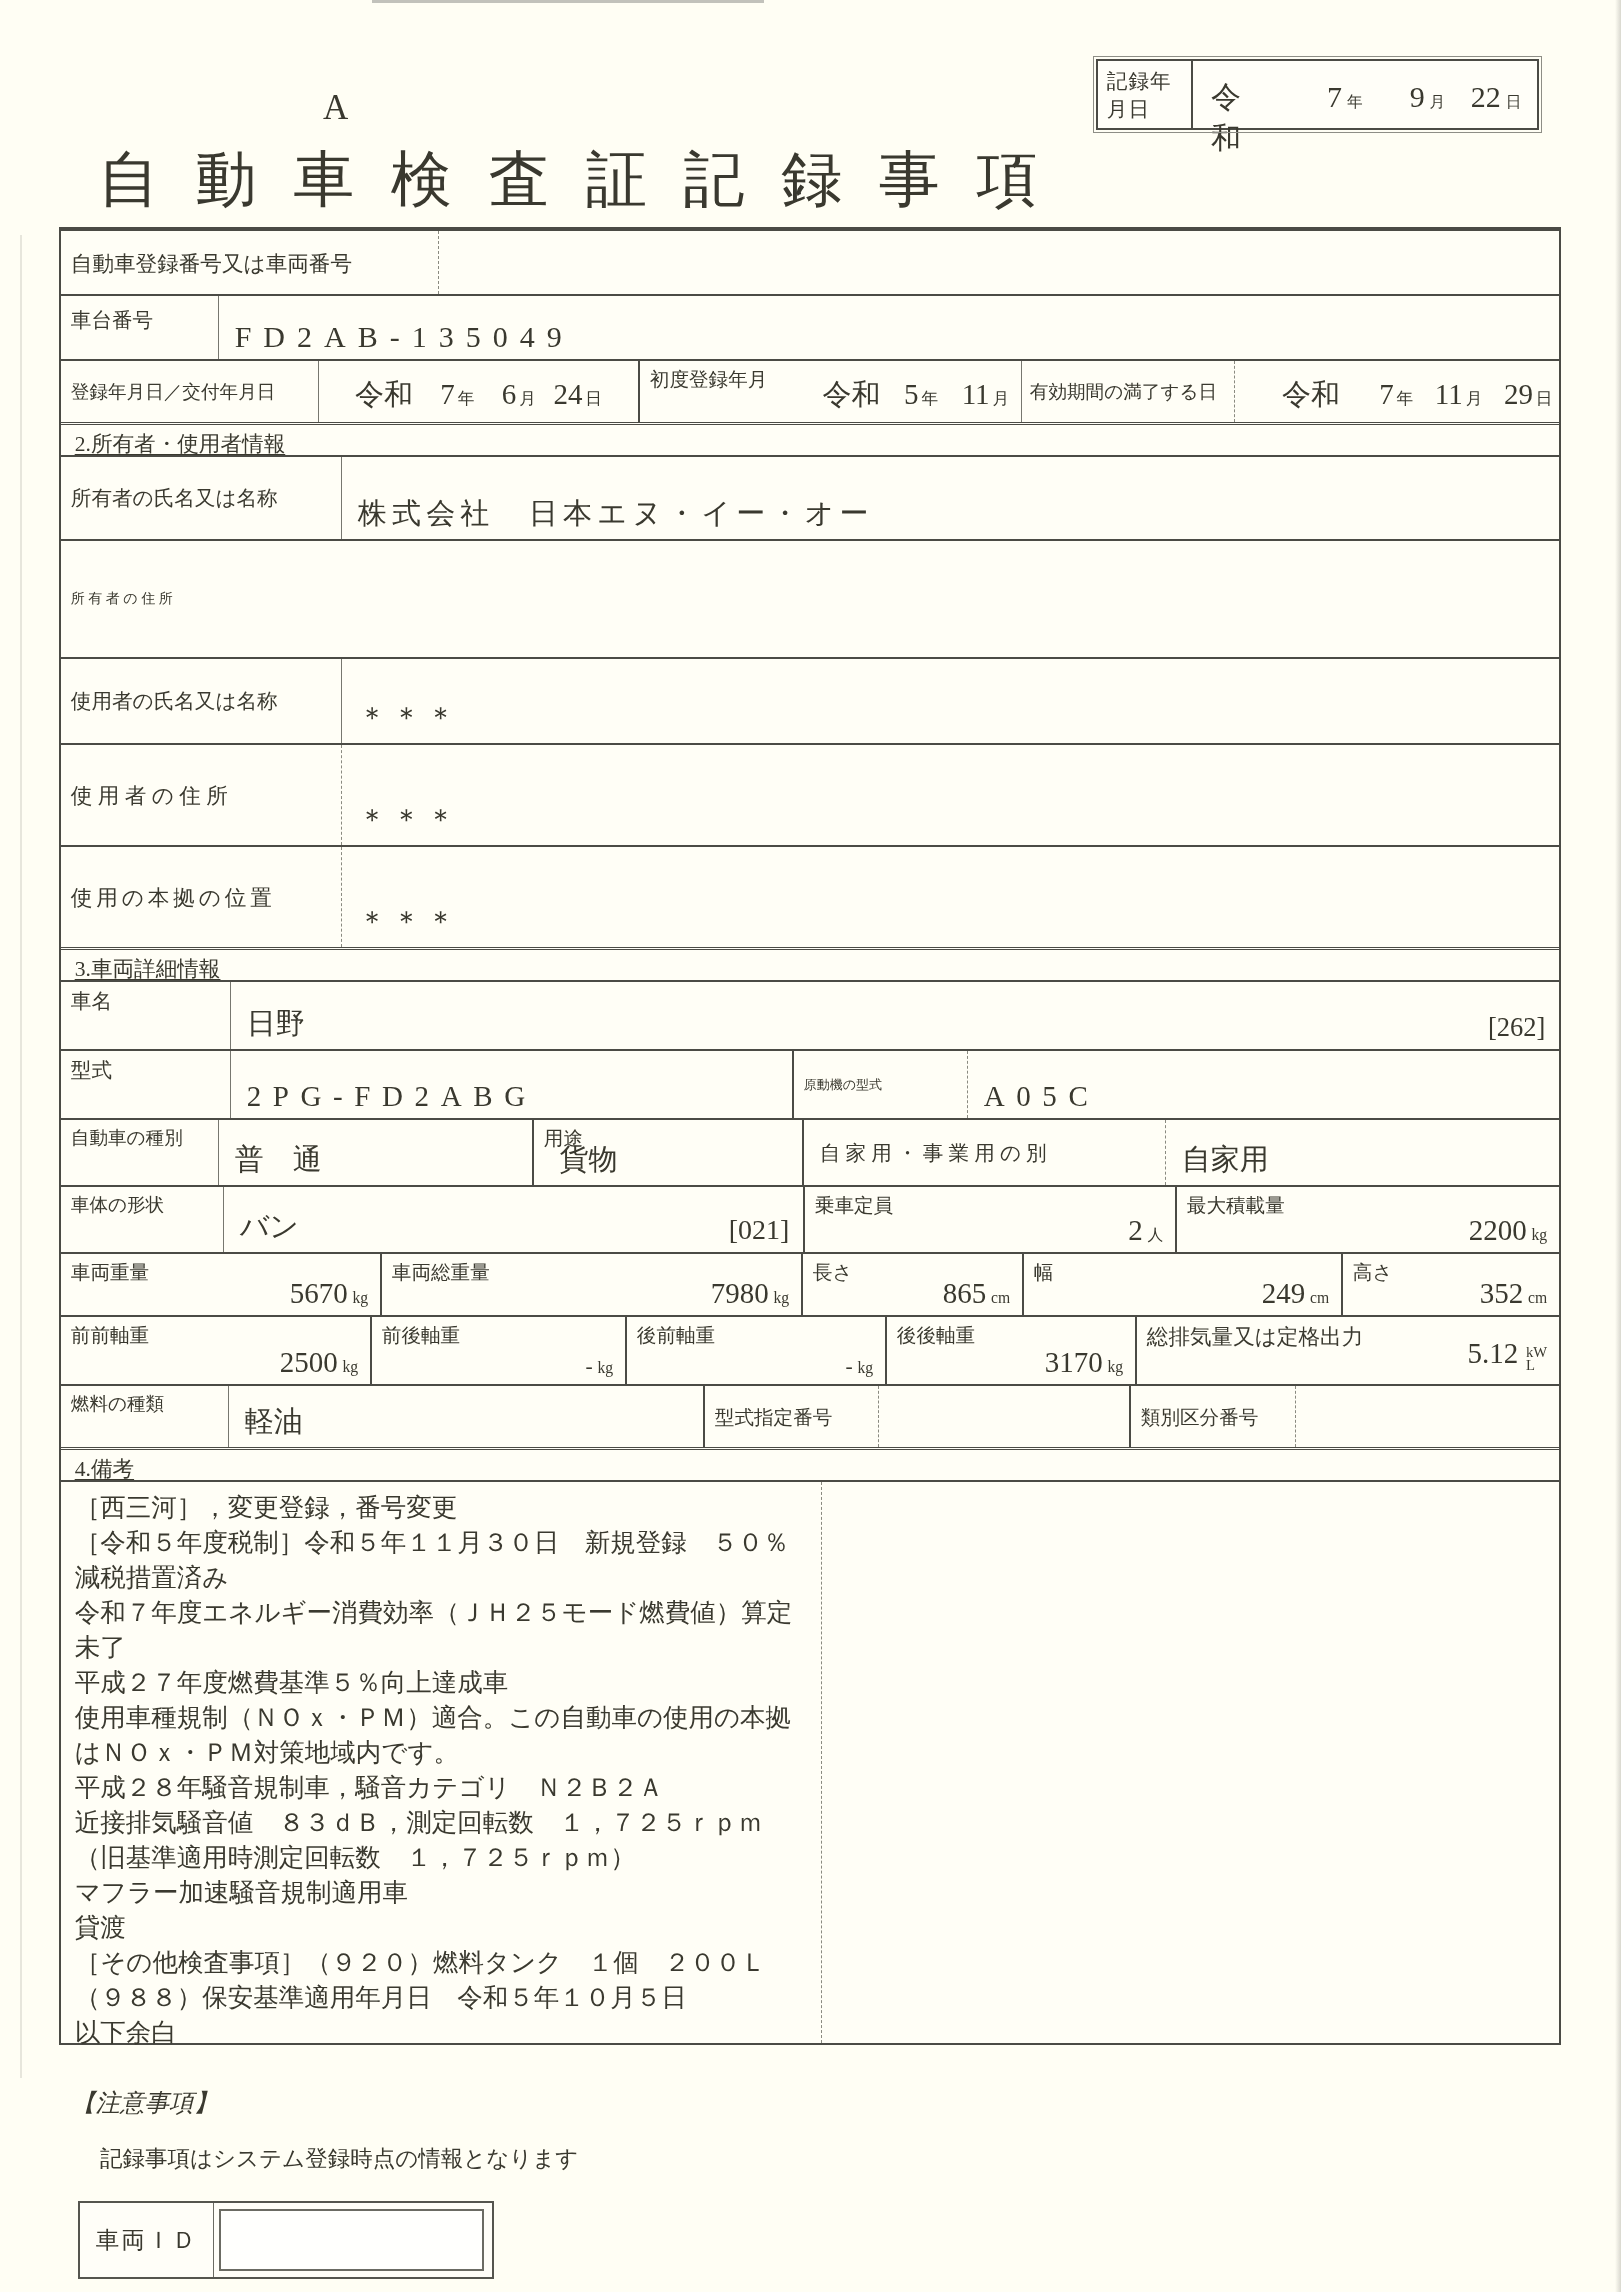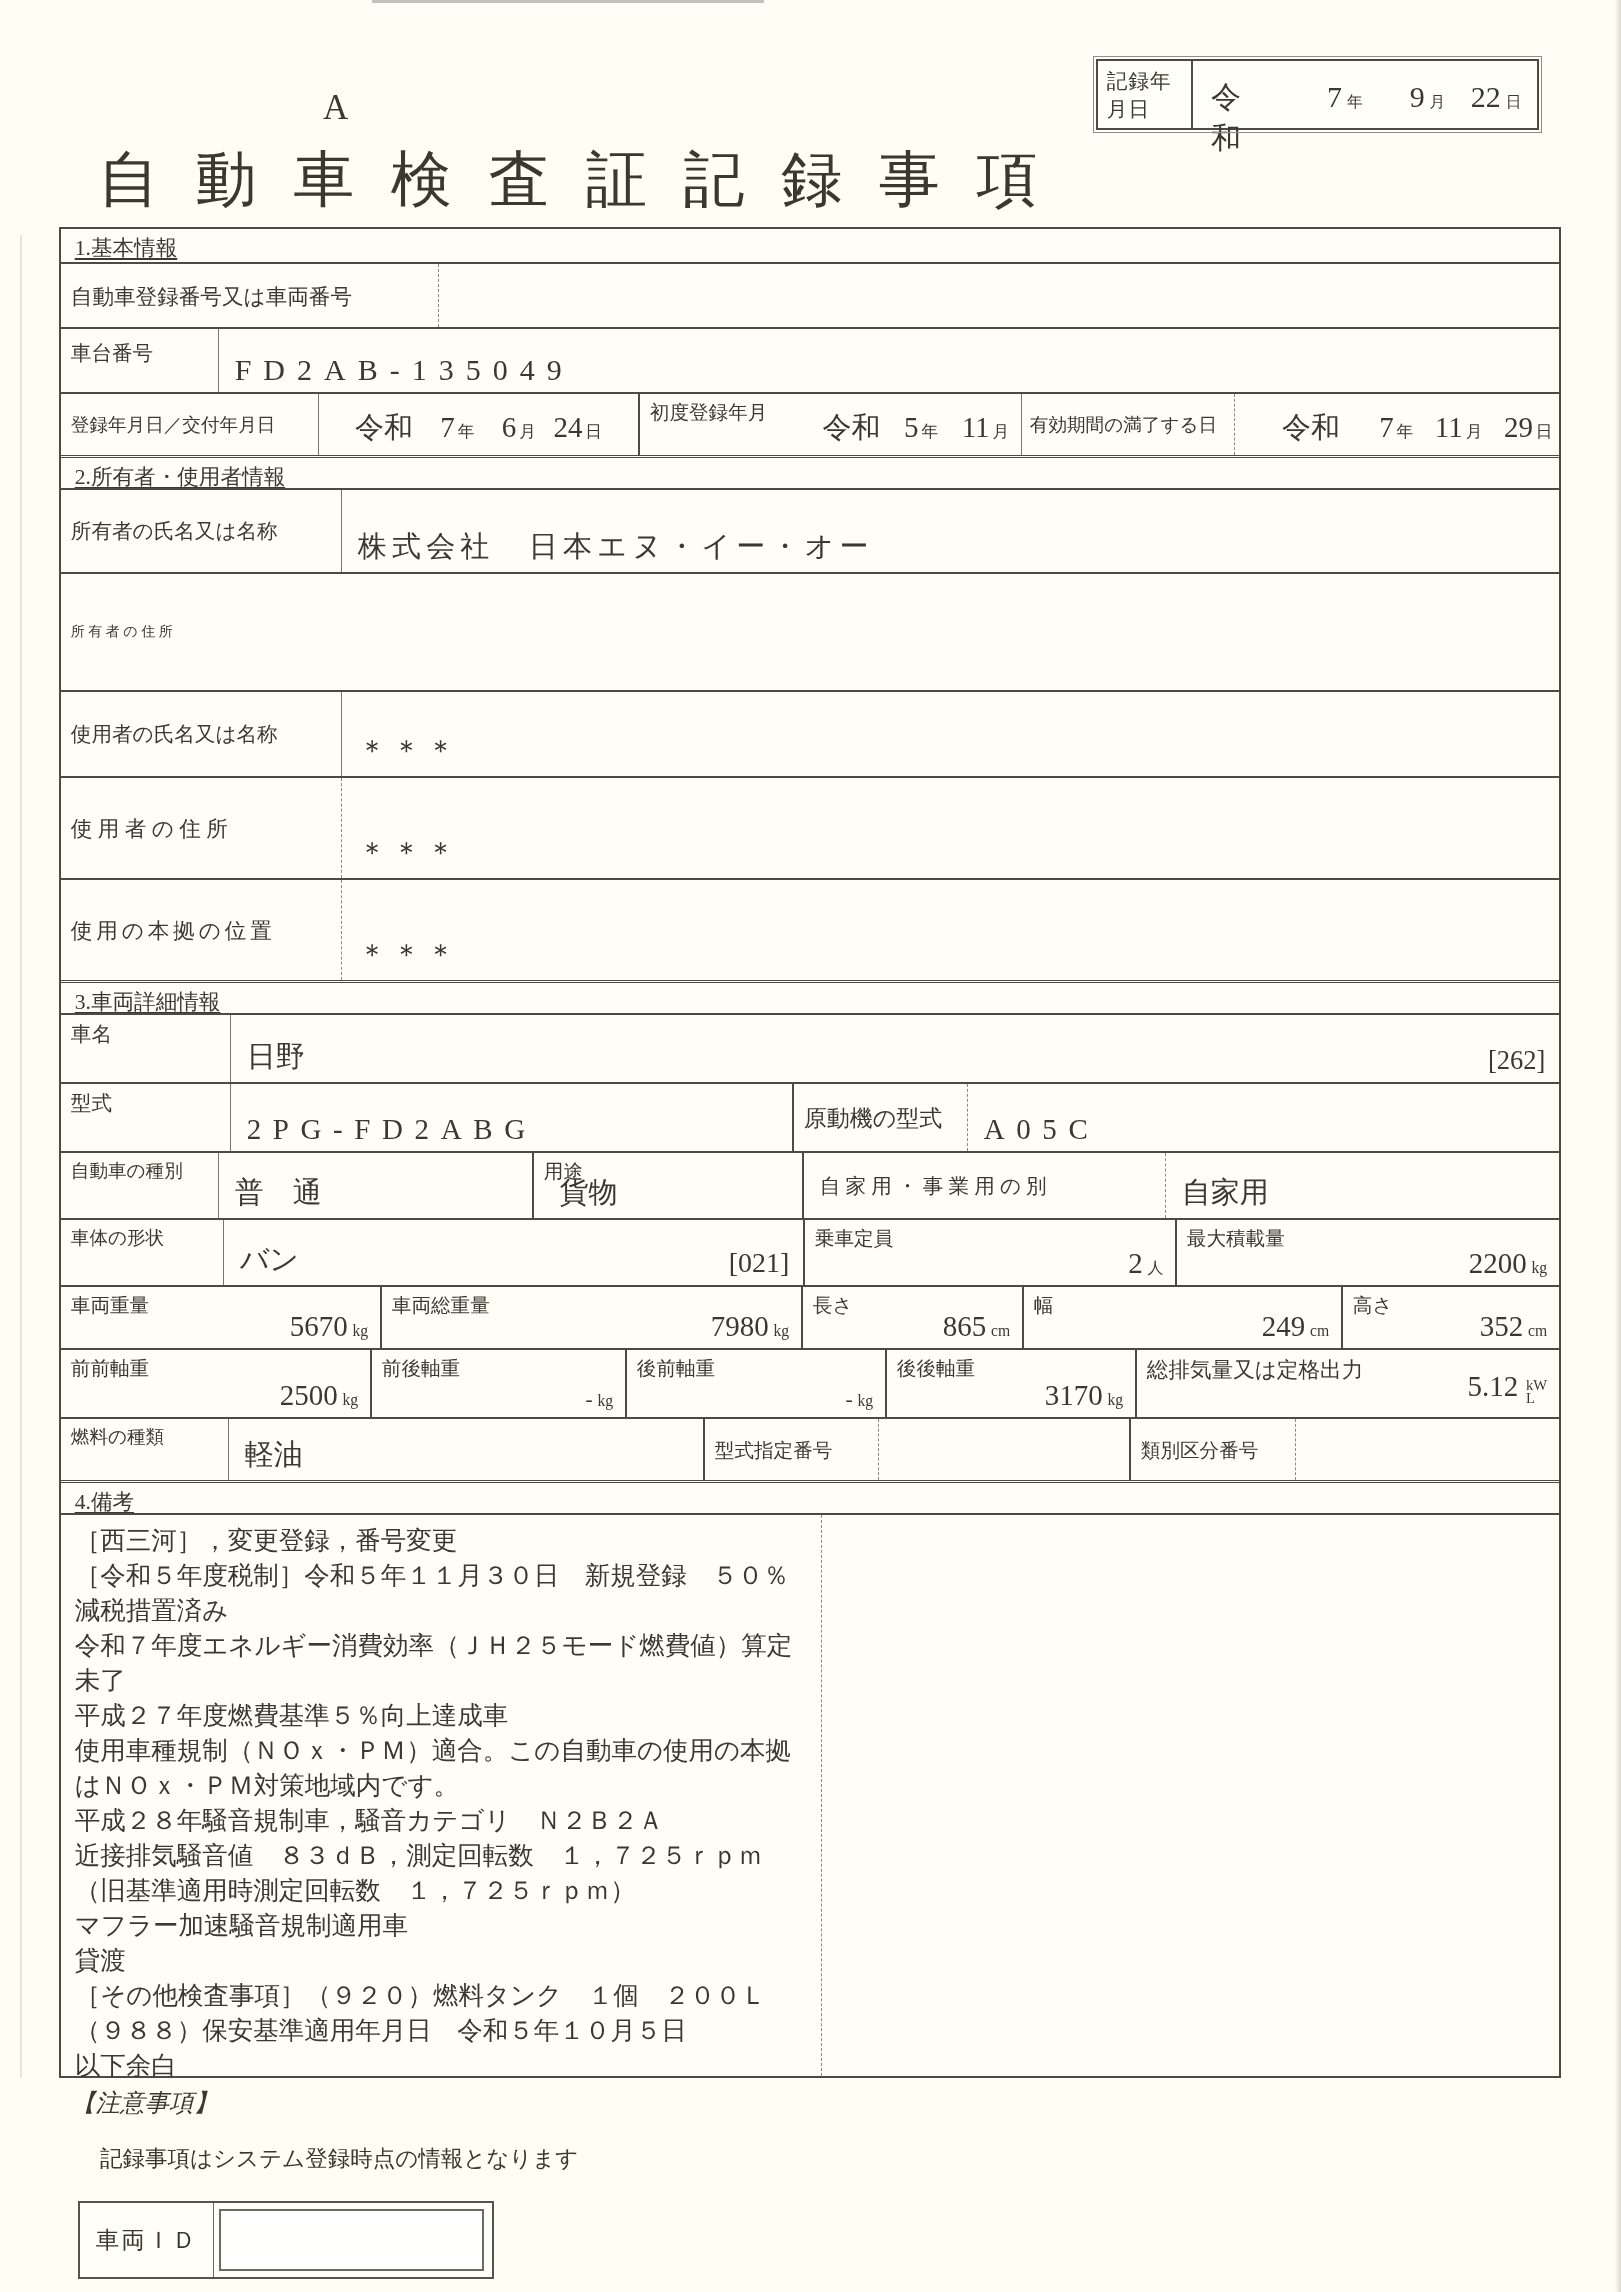--- a/index.html
+++ b/index.html
@@ -87,23 +87,20 @@
       <span style="margin-left:25.5px">22</span>
         <span class="dunit unit">日</span>
     </div>
   </div>
 
   <div class="page-mark">A</div>
   <div class="doc-title">自動車検査証記録事項</div>
 
   <div class="vtable">
 
-    <div class="row sec first">
-        <span class="u">1.基本情報</span>
-      </div>
 
     <div class="row" style="height:65px">
       <div class="cell" style="width:377px">
           <span class="cl ctr" style="font-size:21.6px">自動車登録番号又は車両番号</span>
         </div>
       <div class="cell fx bld">
           <span class="cv"></span>
         </div>
     </div>
 
@@ -210,21 +207,21 @@
     </div>
 
     <div class="row" style="height:69px">
       <div class="cell" style="width:169px">
           <span class="cl" style="font-size:20.6px">型式</span>
         </div>
       <div class="cell blt" style="width:562px">
           <span class="cv sp4">2PG-FD2ABG</span>
         </div>
       <div class="cell bl brd" style="width:176px">
-          <span class="cl ctr" style="font-size:23px">原動機の型式</span>
+          <span class="cl ctr" style="font-size:13px">原動機の型式</span>
         </div>
       <div class="cell fx">
           <span class="cv sp4">A05C</span>
         </div>
     </div>
 
     <div class="row" style="height:67px">
       <div class="cell" style="width:157px">
           <span class="cl" style="font-size:18.6px">自動車の種別</span>
         </div>

